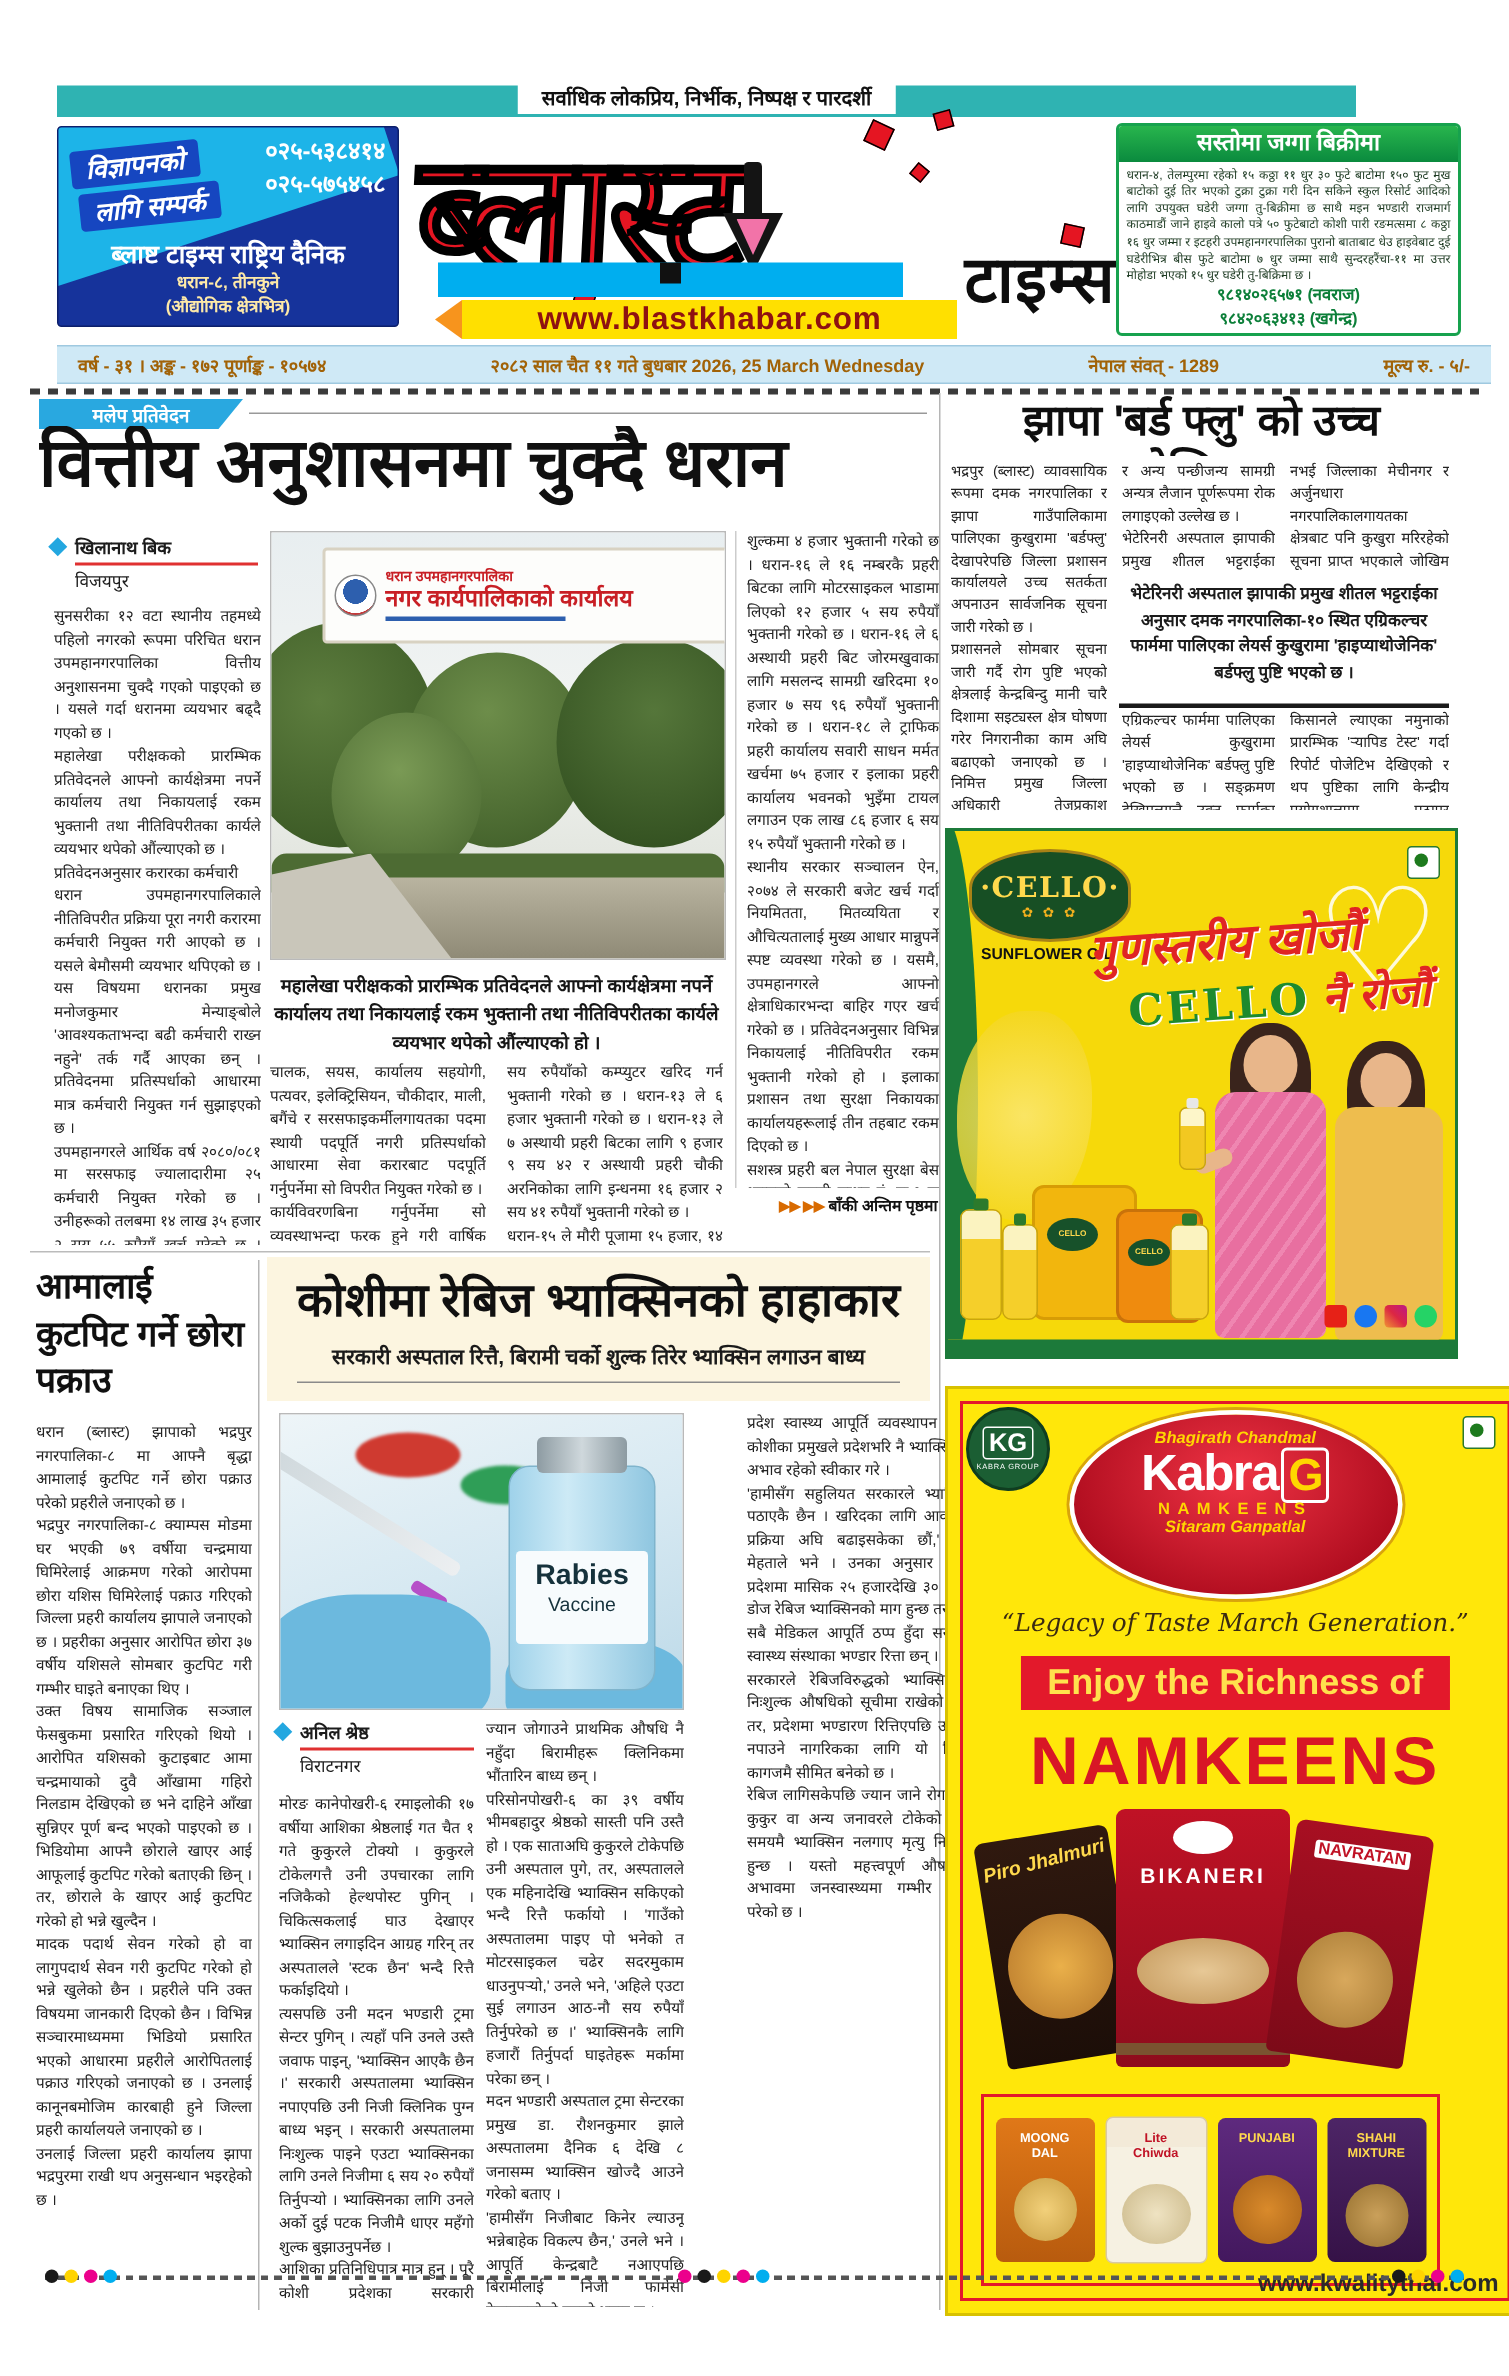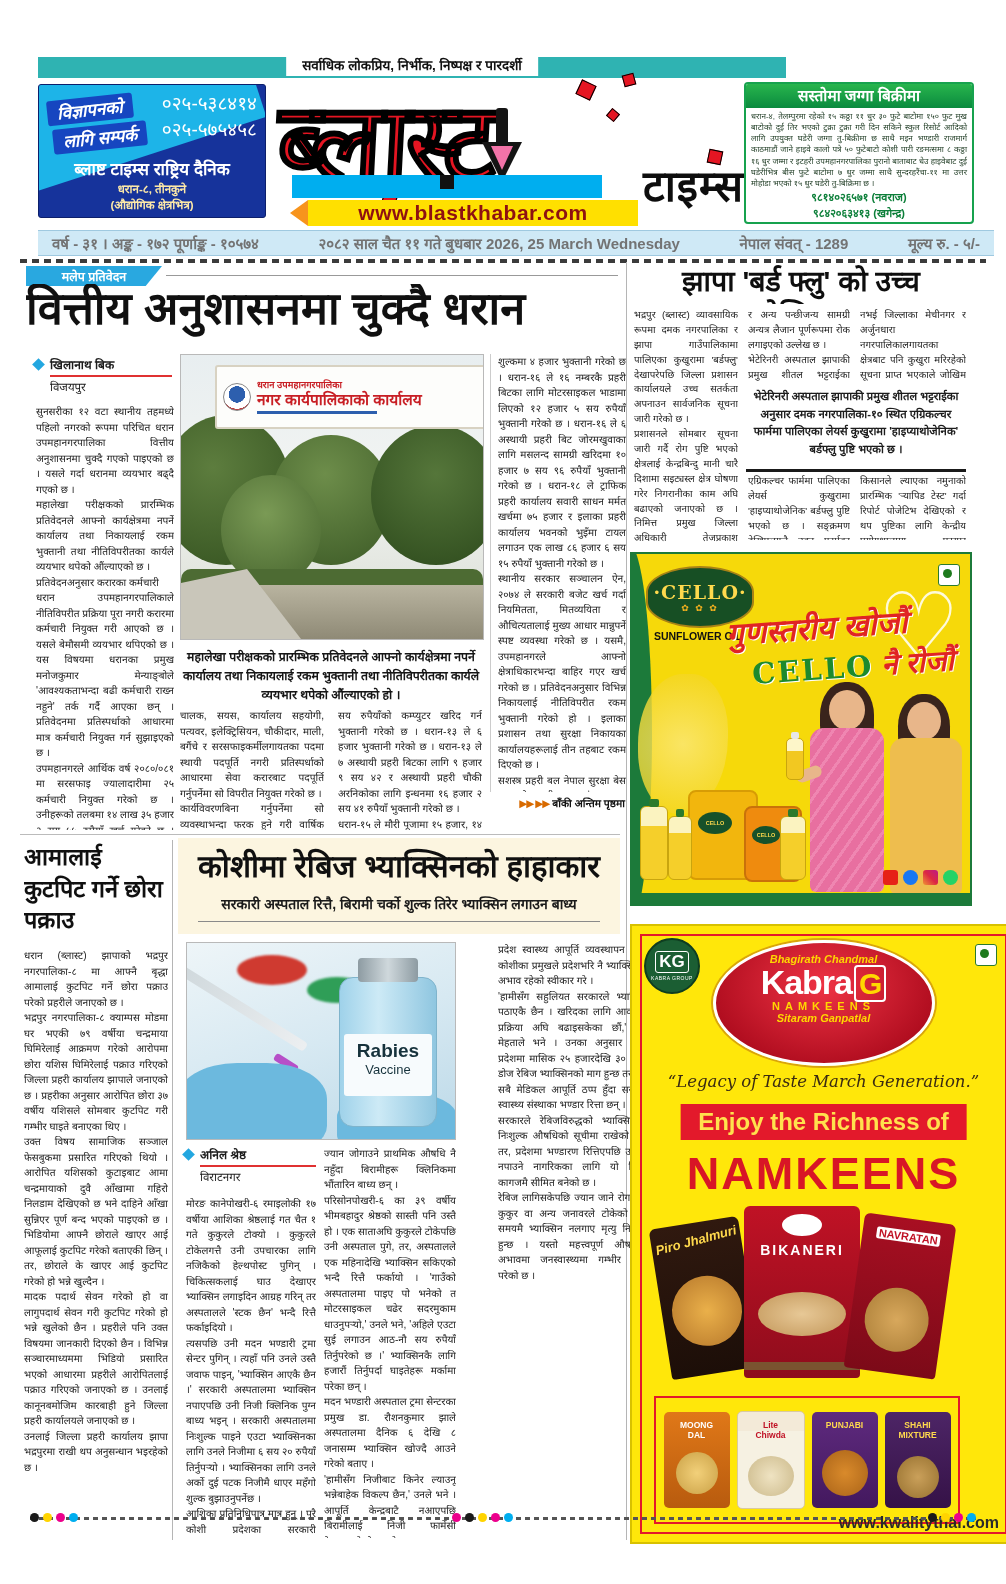--- a/index.html
+++ b/index.html
@@ -10,21 +10,21 @@
        white-space:pre-line;overflow:hidden;}
   
   .teal-strip{background:#2fb3b2;}
   .tagline-chip{position:absolute;left:50%;top:-3px;transform:translateX(-50%);background:#fff;
         padding:2px 16px;font-size:13.5px;font-weight:bold;color:#111;white-space:nowrap;}
   .contact-ad{background:#16339b;border:1px solid #0c1f6b;overflow:hidden;border-radius:3px;}
   .contact-ad .diag{position:absolute;width:300px;height:160px;background:#1db4e8;
         transform:rotate(-18deg);left:-90px;top:-78px;}
   .c-rib{position:absolute;font-weight:bold;font-style:italic;color:#fff;background:#1646c0;
         padding:1px 10px;border-radius:3px;transform:rotate(-6deg);font-size:17px;white-space:nowrap;}
-  .c-phone{position:absolute;right:8px;top:6px;color:#fff;font-weight:normal;font-size:19px;
+  .c-phone{position:absolute;right:8px;top:6px;color:#fff;font-weight:bold;font-size:16px;
         text-align:center;line-height:1.35;}
   .c-org{position:absolute;left:0;right:0;top:72px;text-align:center;color:#fff;font-weight:bold;font-size:17px;}
   .c-adr{position:absolute;left:0;right:0;top:96px;text-align:center;color:#fde9a8;font-weight:bold;font-size:11.5px;line-height:1.4;white-space:pre-line;}
   .masthead{overflow:visible;}
   .blast-red{position:absolute;left:0;top:-14px;font-size:106px;font-weight:900;color:#e51522;
         -webkit-text-stroke:2.5px #000;letter-spacing:-4px;transform:skewX(-3deg) scaleY(1.02);white-space:nowrap;}
   .shard{position:absolute;background:#e51522;border:1.5px solid #000;}
   .pen-stem{position:absolute;width:12px;height:40px;background:#141414;border-radius:3px;}
   .pen-nib{position:absolute;width:40px;height:40px;background:#141414;
         clip-path:polygon(50% 100%,0 0,100% 0);}
@@ -37,21 +37,21 @@
   .web-bar{position:absolute;background:#ffe000;display:flex;align-items:center;justify-content:center;}
   .web-bar .tri{position:absolute;left:-18px;top:0;width:0;height:0;border-right:18px solid #f7941d;
         border-top:13px solid transparent;border-bottom:13px solid transparent;}
   .web-bar span{color:#8e1111;font-weight:900;font-size:21px;letter-spacing:.5px;}
   .land-ad{border:2px solid #17a24e;border-radius:4px;overflow:hidden;background:#fff;}
   .land-hd{height:24px;background:linear-gradient(180deg,#28b54d,#0a8a3e);color:#fff;font-weight:bold;
         font-size:15.5px;text-align:center;line-height:24px;}
   .land-bd{font-size:8.1px;line-height:1.38;text-align:justify;padding:3px 5px 1px 5px;color:#1d3a22;}
   .land-ph{text-align:center;font-weight:bold;color:#0c7f39;font-size:11px;line-height:1.45;white-space:pre-line;}
   .dateline{background:#cfe9f6;border-top:1px solid #9fc9e0;border-bottom:1px solid #9fc9e0;
-        display:flex;align-items:center;justify-content:space-between;padding:0 14px;font-size:15px;font-weight:bold;color:#737373;}
+        display:flex;align-items:center;justify-content:space-between;padding:0 14px;font-size:12px;font-weight:bold;color:#a16207;}
   .dotted-rule{background:repeating-linear-gradient(90deg,#3b3b3b 0 7px,transparent 7px 12px);}
   
   .kicker{background:#29a8e0;color:#fff;font-weight:bold;font-size:12.5px;display:flex;align-items:center;
         justify-content:center;clip-path:polygon(0 0,100% 0,88% 100%,0 100%);}
   .kick-line{background:#999;height:1px;}
   .lead-headline{font-size:45px;font-weight:900;color:#101010;letter-spacing:0;line-height:1.1;}
   .byline .dia{display:inline-block;width:9px;height:9px;background:#23a7e0;transform:rotate(45deg);
         position:absolute;left:-2px;top:4px;}
   .by-name{font-weight:bold;font-size:12px;padding-left:14px;}
   .by-rule{height:2px;background:#e03131;margin:2px 0 2px 14px;}
@@ -162,21 +162,21 @@
   
   .dotline{background:repeating-linear-gradient(90deg,#555 0 5px,transparent 5px 9px);height:3px;}
   .cdots{position:absolute;display:flex;gap:4px;}
   .cdots i{width:9px;height:9px;border-radius:50%;display:block;}
 </style>
 </head>
 <body>
 
 <div class="page">
 
-  <div class="abs teal-strip" style="left:38px;top:57px;width:748px;height:21px;">
+  <div class="abs teal-strip" style="left:38px;top:57px;width:866px;height:21px;">
     <div class="tagline-chip">सर्वाधिक लोकप्रिय, निर्भीक, निष्पक्ष र पारदर्शी</div>
   </div>
 
   <div class="abs contact-ad" style="left:38px;top:84px;width:226px;height:132px;">
     <div class="diag"></div>
     <div class="c-rib" style="left:8px;top:12px;">विज्ञापनको</div>
     <div class="c-rib" style="left:14px;top:40px;">लागि सम्पर्क</div>
     <div class="c-phone">
       <div>०२५-५३८४१४</div>
       <div>०२५-५७५४५८</div>

